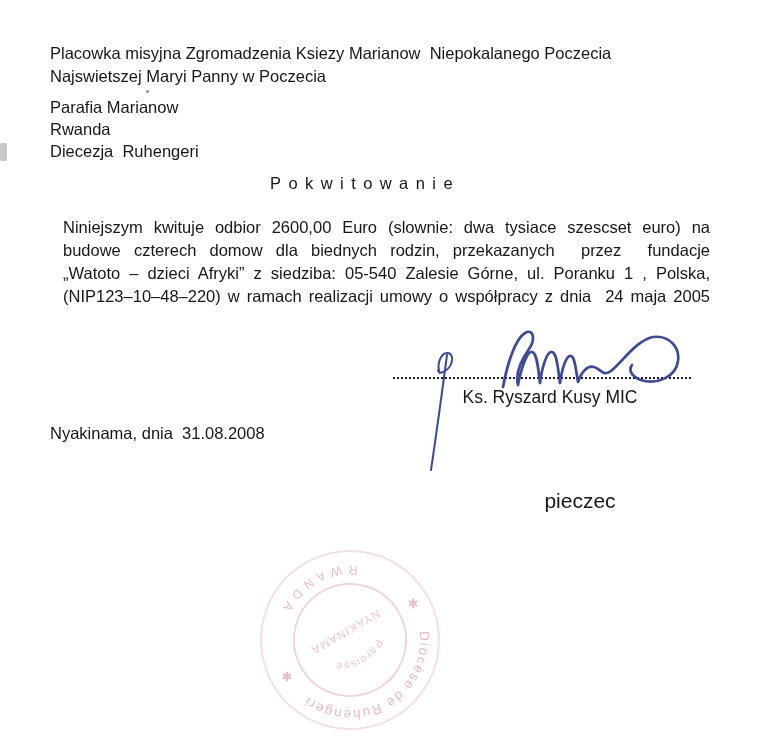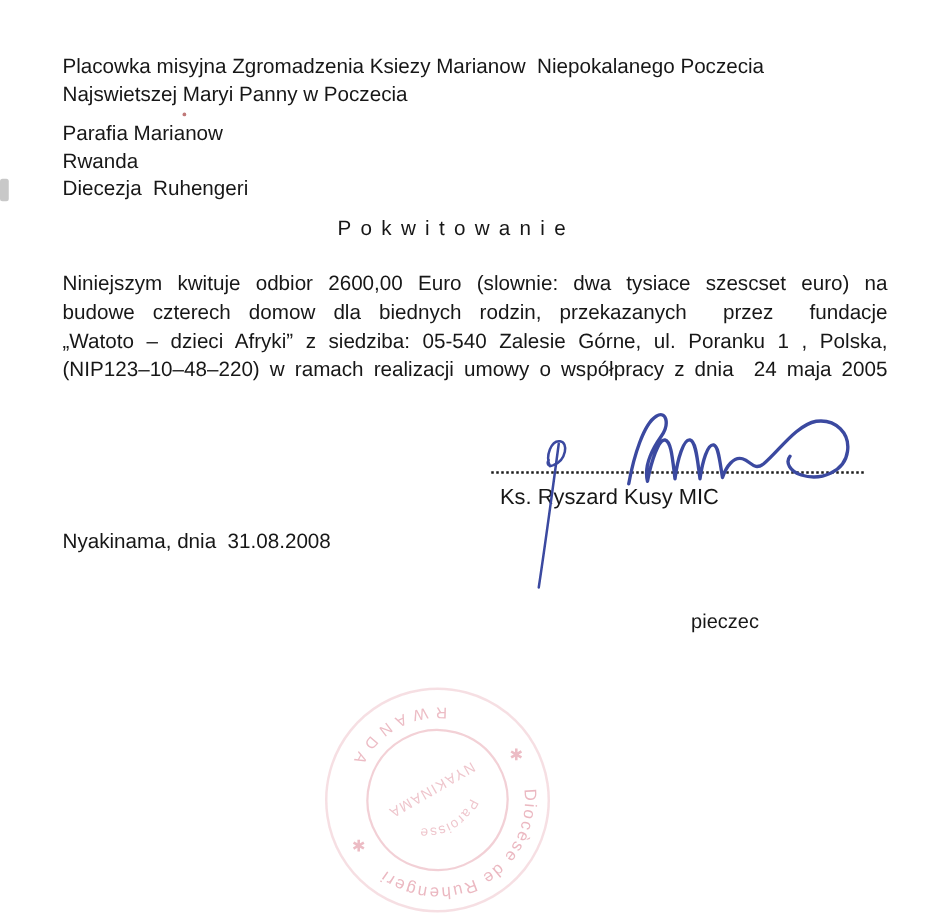--- a/index.html
+++ b/index.html
@@ -23,41 +23,41 @@
     font-size: 16.5px; line-height: 22px;
   }
   .doc-title {
     position: absolute; left: 50px; top: 174px; width: 630px;
     text-align: center; font-size: 16.5px; letter-spacing: 0.45em;
   }
   .body-par {
     position: absolute; left: 50px; top: 216px; width: 660px;
     font-size: 16.5px; line-height: 23px;
   }
-  .body-par .jline { text-align: justify; text-align-last: justify; white-space: pre-wrap; }
+  .body-par .jline { text-align: justify; text-align-last: justify; white-space: pre-wrap; margin-left: 13px; }
   .body-par .lastline { text-align: left; white-space: pre-wrap; }
   .sig-dotted-line {
     position: absolute; left: 393px; top: 369px; width: 298px; height: 10px;
     border-bottom: 2px dotted #1c1c1c;
   }
   .sig-name {
     position: absolute; left: 400px; top: 387px; width: 300px;
-    text-align: left; font-size: 17.5px;
+    text-align: center; font-size: 17.5px;
   }
   .signature-svg {
     position: absolute; left: 385px; top: 325px;
     pointer-events: none;
   }
   .date-line {
     position: absolute; left: 50px; top: 424px;
     font-size: 16.5px;
   }
   .stamp-caption {
     position: absolute; left: 480px; top: 489px; width: 200px;
-    text-align: center; font-size: 16px;
+    text-align: center; font-size: 21px;
   }
   .stamp-svg {
     position: absolute; left: 243px; top: 543px;
     opacity: 0.75;
     pointer-events: none;
   }
   .artifact-edge {
     position: absolute; left: 0px; top: 143px; width: 7px; height: 18px;
     background: #9a9a9a; border-radius: 2px; opacity: 0.55;
   }

